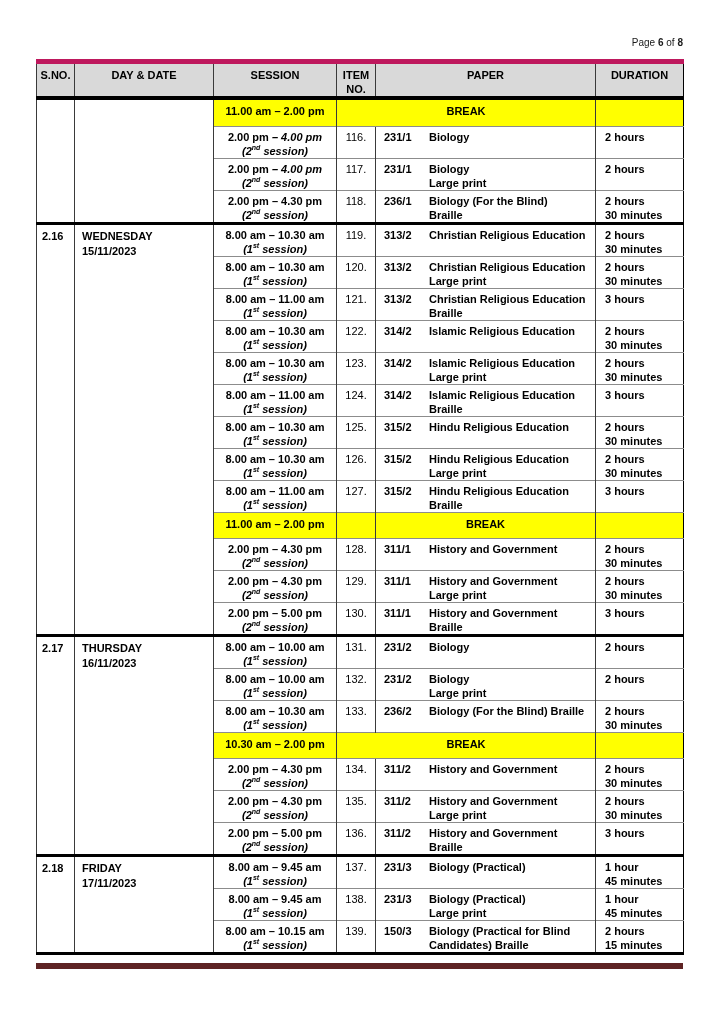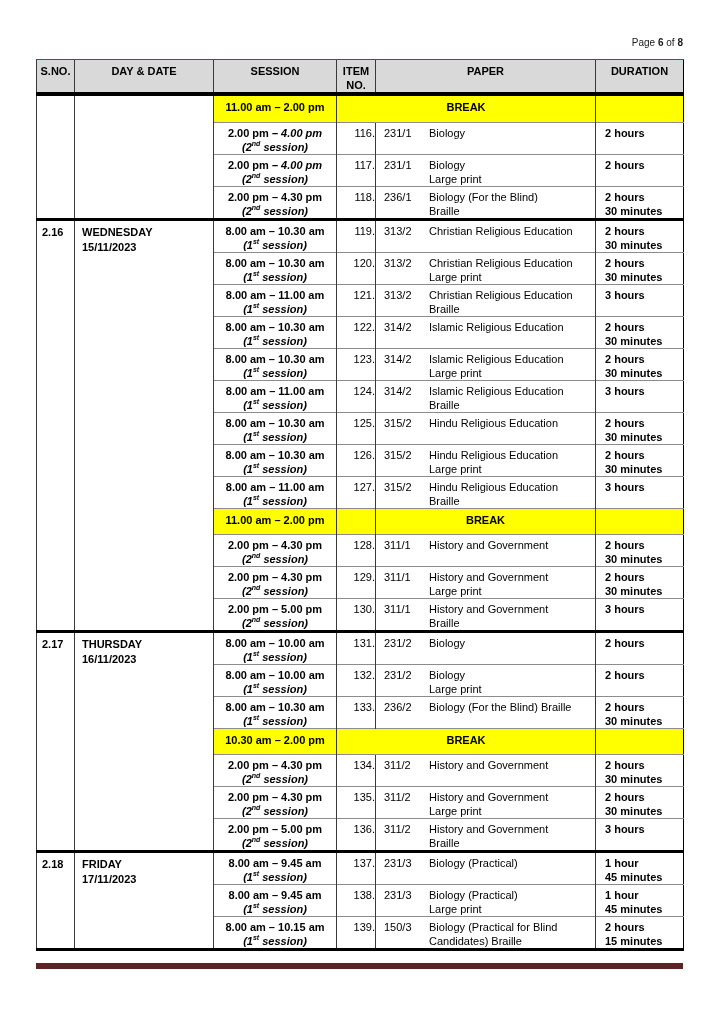--- a/index.html
+++ b/index.html
@@ -18,33 +18,33 @@
 
   table.timetable{position:absolute;left:36px;top:59px;width:647px;border-collapse:collapse;table-layout:fixed;
     border:1px solid #000;border-bottom:3px solid #000;}
   col.c-sno{width:38px;} col.c-day{width:139px;} col.c-sess{width:123px;}
   col.c-item{width:39px;} col.c-paper{width:220px;} col.c-dur{width:88px;}
 
   th,td{border-left:1px solid var(--grid-v);border-top:1px solid var(--grid-h);
     font-size:11px;line-height:14px;vertical-align:top;overflow:hidden;}
   thead tr{height:33px;}
   thead th{background:var(--header-bg);font-weight:bold;text-align:center;
-    border-top:1px solid #be185d;border-bottom:4px solid #000;padding-top:4px;}
+    border-top:5px solid #be185d;border-bottom:4px solid #000;padding-top:4px;}
   tr.paper-row{height:32px;}
   tr.break-row{height:26px;}
   tr.break-row.tall{height:28px;}
   tr.section-start td{border-top:3px solid #000;}
 
   td.sno-cell{font-weight:bold;padding:4px 2px 0 5px;}
   td.day-cell{font-weight:bold;padding:4px 4px 0 7px;line-height:15px;margin-left:8px;}
   td.session-cell{text-align:center;font-weight:bold;padding-top:3px;}
   .session-label{font-style:italic;}
   .session-label sup{font-size:7px;line-height:0;}
-  td.item-cell{text-align:right;padding-top:3px;}
-  td.paper-cell{font-weight:normal;padding:3px 2px 0 8px;}
+  td.item-cell{text-align:center;padding-top:3px;}
+  td.paper-cell{font-weight:bold;padding:3px 2px 0 8px;}
   .paper-code{display:inline-block;min-width:45px;}
   .paper-line2{margin-left:45px;}
   td.duration-cell{font-weight:bold;padding:3px 2px 0 9px;}
 
   td.break-bg{background:var(--break-bg);}
   td.break-label-cell{background:var(--break-bg);font-weight:bold;text-align:center;padding-top:4px;}
   tr.break-row td.session-cell{padding-top:4px;}
 
   .footer-bar{position:absolute;left:36px;top:963px;width:647px;height:6px;background:var(--accent);}
   .footer-title{position:absolute;left:36px;top:969px;width:647px;height:22px;background:var(--footer-bg);

